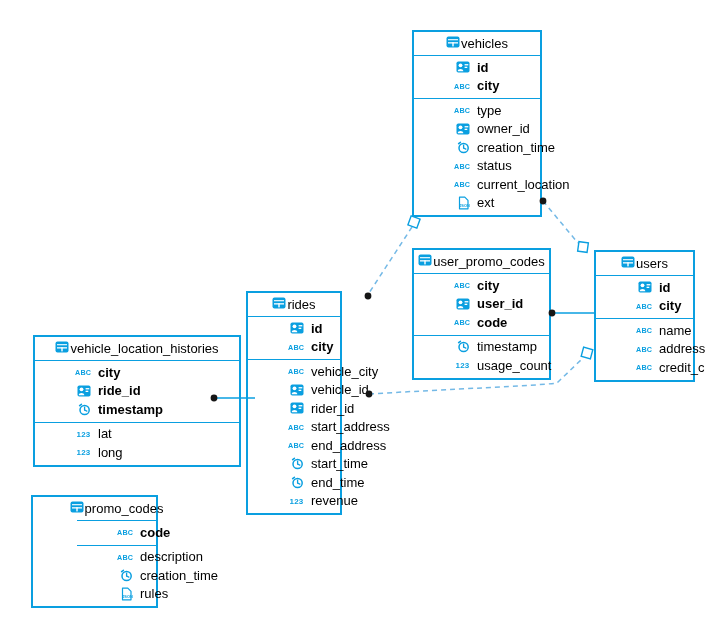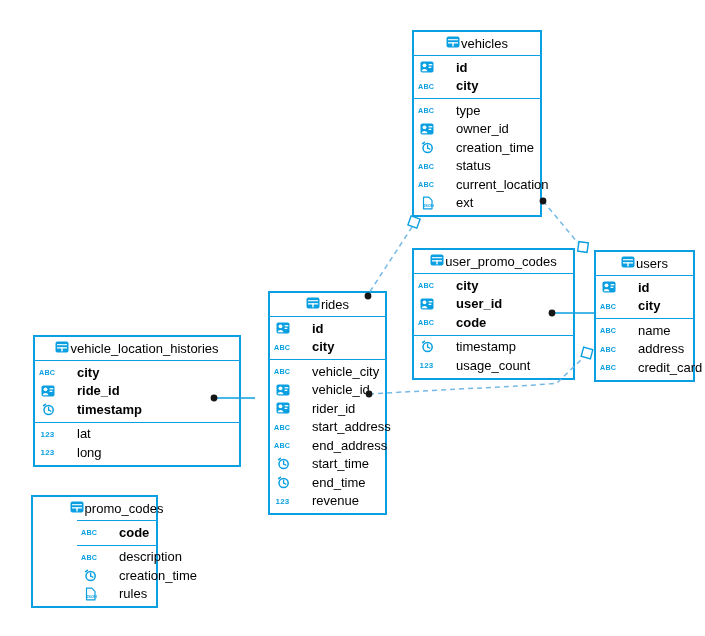--- a/index.html
+++ b/index.html
@@ -19,22 +19,22 @@
     border:2px solid var(--blue);box-sizing:border-box;z-index:2;
   }
   .thead{
     height:23px;display:flex;align-items:center;justify-content:center;
     gap:1px;border-bottom:1.5px solid var(--blue);
     font-size:13px;white-space:nowrap;background:#ffffff;
   }
   .tsect{padding:2px 0 3px 0;}
   .tsect.keys{border-bottom:1.5px solid var(--blue);}
   .trow{
-    height:18.5px;display:flex;align-items:center;gap:20px;
-    padding:0 6px 0 4px;font-size:13px;white-space:nowrap;
+    height:18.5px;display:flex;align-items:center;gap:5px;
+    padding:0 6px 0 4px;font-size:13px;white-space:nowrap;margin-left:36px;
   }
   .trow.key{font-weight:bold;}
   .cicon{width:18px;flex:0 0 18px;display:flex;justify-content:center;align-items:center;}
   #relations{
     position:absolute;left:0;top:0;z-index:3;pointer-events:none;
   }
 </style>
 </head>
 <body>
 
@@ -123,21 +123,21 @@
           <span class="cicon">
             <svg width="13" height="14" viewBox="0 0 13 14">
               <path d="M2.5 1.2 H7.8 L11 4.4 V12.8 H2.5 Z" fill="#fff" stroke="#0a9fe0" stroke-width="1.2" stroke-linejoin="round"></path>
               <text x="2.2" y="11.2" font-family="Liberation Sans,sans-serif" font-size="3.9" font-weight="bold" fill="#0a9fe0">JSON</text>
             </svg>
           </span>
           <span>ext</span>
         </div>
       </div>
     </div>
-    <div class="erd-table" style="left: 412px; top: 248px; width: 163px;">
+    <div class="erd-table" style="left: 412px; top: 248px; width: 139px;">
       <div class="thead">
         <span class="hicon"><svg width="14" height="12" viewBox="0 0 14 12">
             <rect x="0.5" y="0.5" width="13" height="11" rx="2" fill="#0a9fe0"></rect>
             <rect x="2" y="3" width="10" height="1.3" fill="#fff" opacity="0.85"></rect>
             <rect x="2" y="6.2" width="10" height="1.3" fill="#fff"></rect>
             <rect x="6.3" y="6.2" width="1.4" height="4.2" fill="#fff"></rect>
           </svg></span>
         <span>user_promo_codes</span>
       </div>
       <div class="tsect keys">
@@ -244,21 +244,21 @@
         <div class="trow">
           <span class="cicon">
             <svg width="18" height="10" viewBox="0 0 18 10">
               <text x="0" y="8.2" font-family="Liberation Sans,sans-serif" font-size="7.2" font-weight="bold" letter-spacing="0.2" fill="#0a9fe0">ABC</text>
             </svg>
           </span>
           <span>credit_card</span>
         </div>
       </div>
     </div>
-    <div class="erd-table" style="left: 268px; top: 291px; width: 119px;">
+    <div class="erd-table" style="left: 246px; top: 291px; width: 96px;">
       <div class="thead">
         <span class="hicon"><svg width="14" height="12" viewBox="0 0 14 12">
             <rect x="0.5" y="0.5" width="13" height="11" rx="2" fill="#0a9fe0"></rect>
             <rect x="2" y="3" width="10" height="1.3" fill="#fff" opacity="0.85"></rect>
             <rect x="2" y="6.2" width="10" height="1.3" fill="#fff"></rect>
             <rect x="6.3" y="6.2" width="1.4" height="4.2" fill="#fff"></rect>
           </svg></span>
         <span>rides</span>
       </div>
       <div class="tsect keys">

